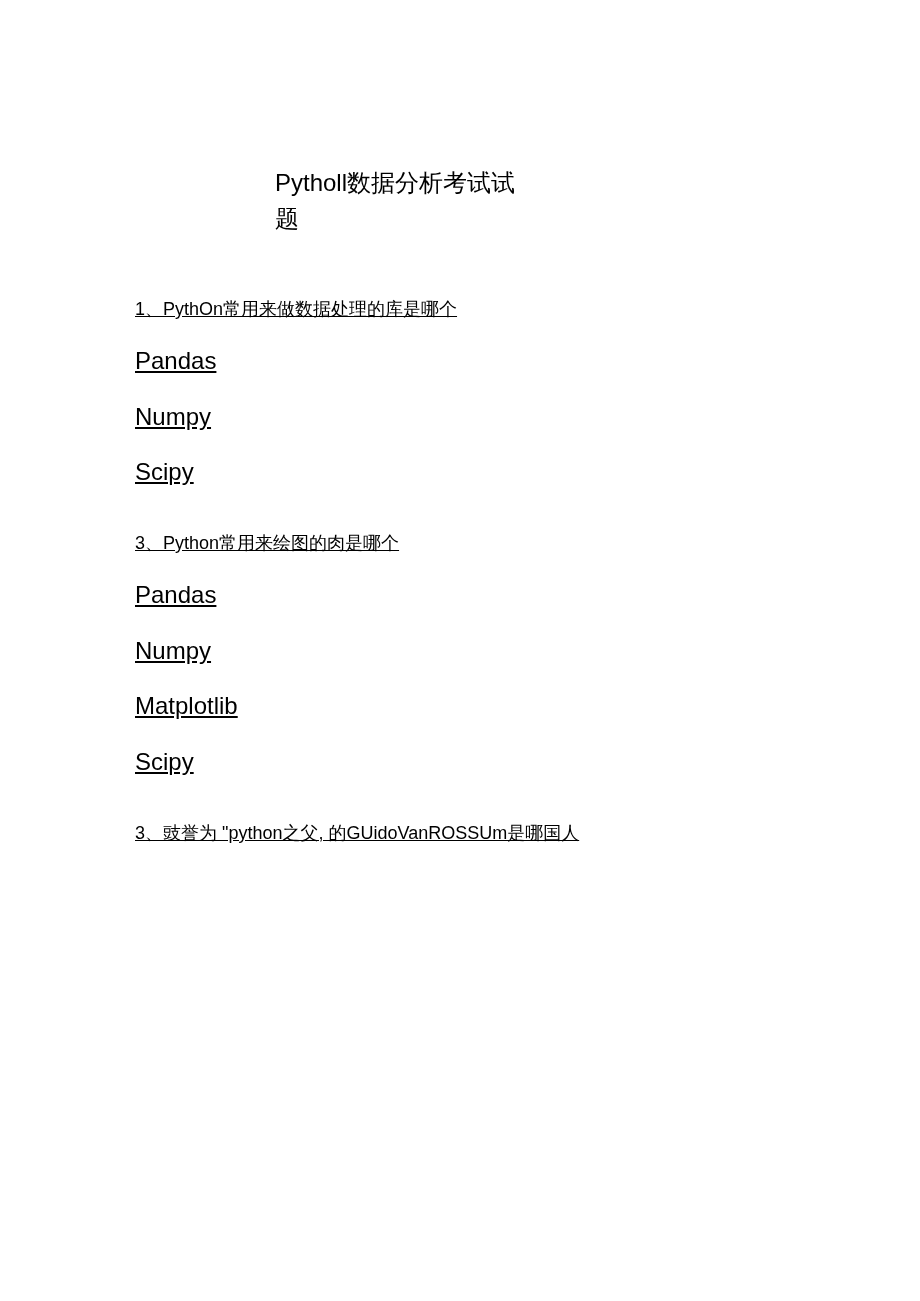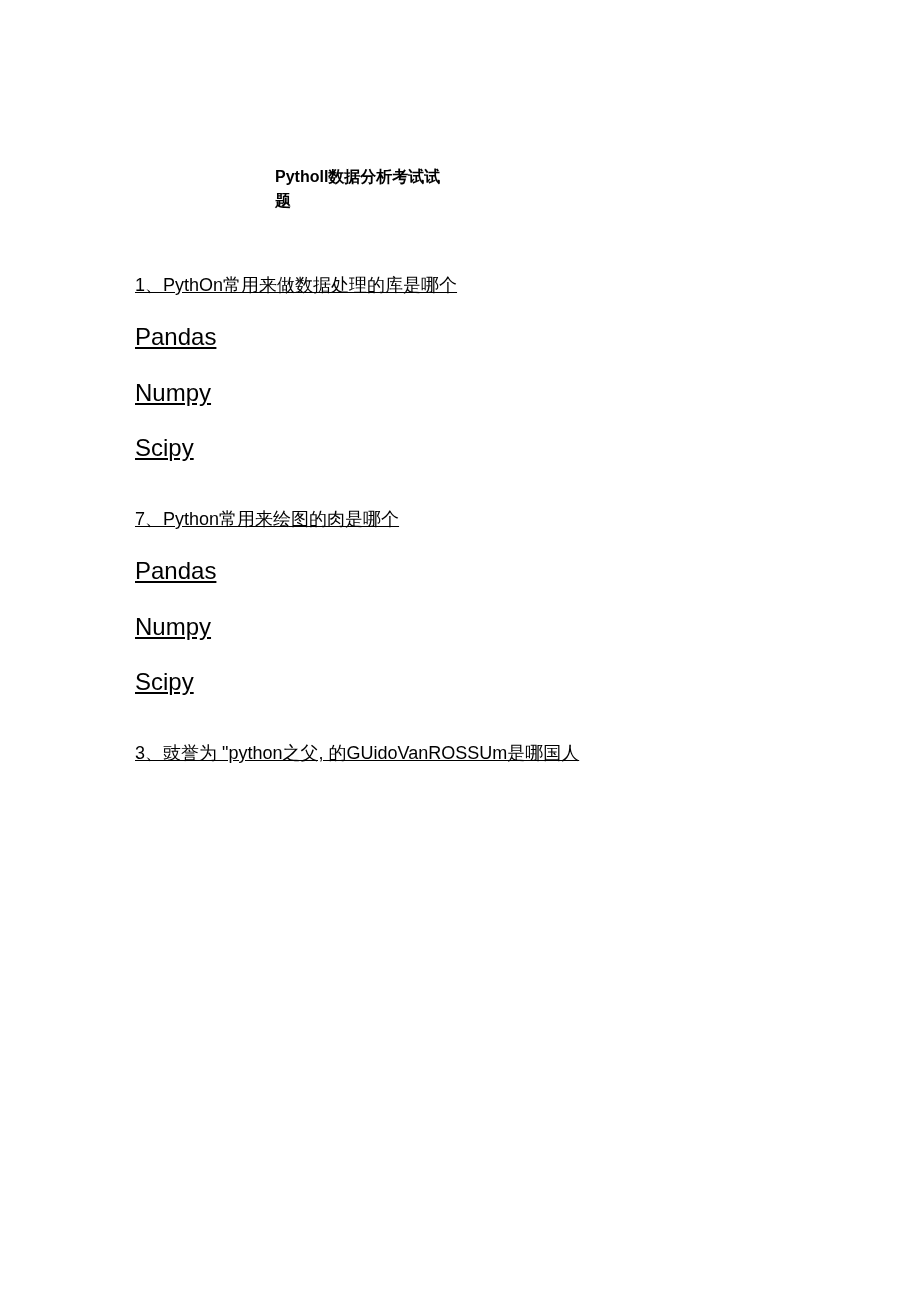--- a/index.html
+++ b/index.html
@@ -15,22 +15,22 @@
       color: #000000;
     }
     .page {
       padding: 165px 135px 0 135px;
     }
     .title-block {
       margin-left: 140px;
       margin-bottom: 60px;
     }
     .title-line {
-      font-size: 16px;
-      font-weight: bold;
+      font-size: 24px;
+      font-weight: normal;
       line-height: 1.5;
     }
     .question-block {
       margin-bottom: 42px;
       text-decoration: underline;
     }
     .question-text {
       font-size: 18px;
       line-height: 1.4;
       margin-bottom: 22px;
@@ -54,22 +54,23 @@
   </div>
 
   <div class="question-block">
     <div class="question-text">1、PythOn常用来做数据处理的库是哪个</div>
     <div class="option">Pandas</div>
     <div class="option">Numpy</div>
     <div class="option">Scipy</div>
   </div>
 
   <div class="question-block">
-    <div class="question-text">7、Python常用来绘图的肉是哪个</div>
+    <div class="question-text">3、Python常用来绘图的肉是哪个</div>
     <div class="option">Pandas</div>
     <div class="option">Numpy</div>
+    <div class="option">Matplotlib</div>
     <div class="option">Scipy</div>
   </div>
 
   <div class="question-block">
     <div class="question-text">3、豉誉为 "python之父, 的GUidoVanROSSUm是哪国人</div>
   </div>
 </div>
 
 </body></html>

